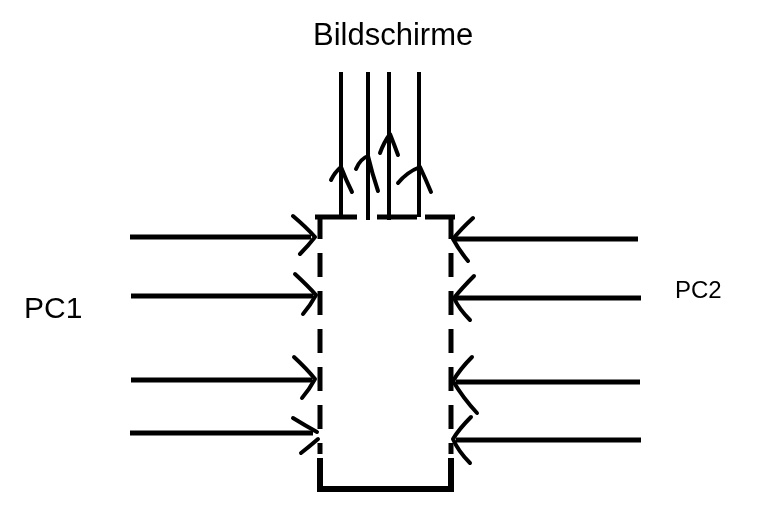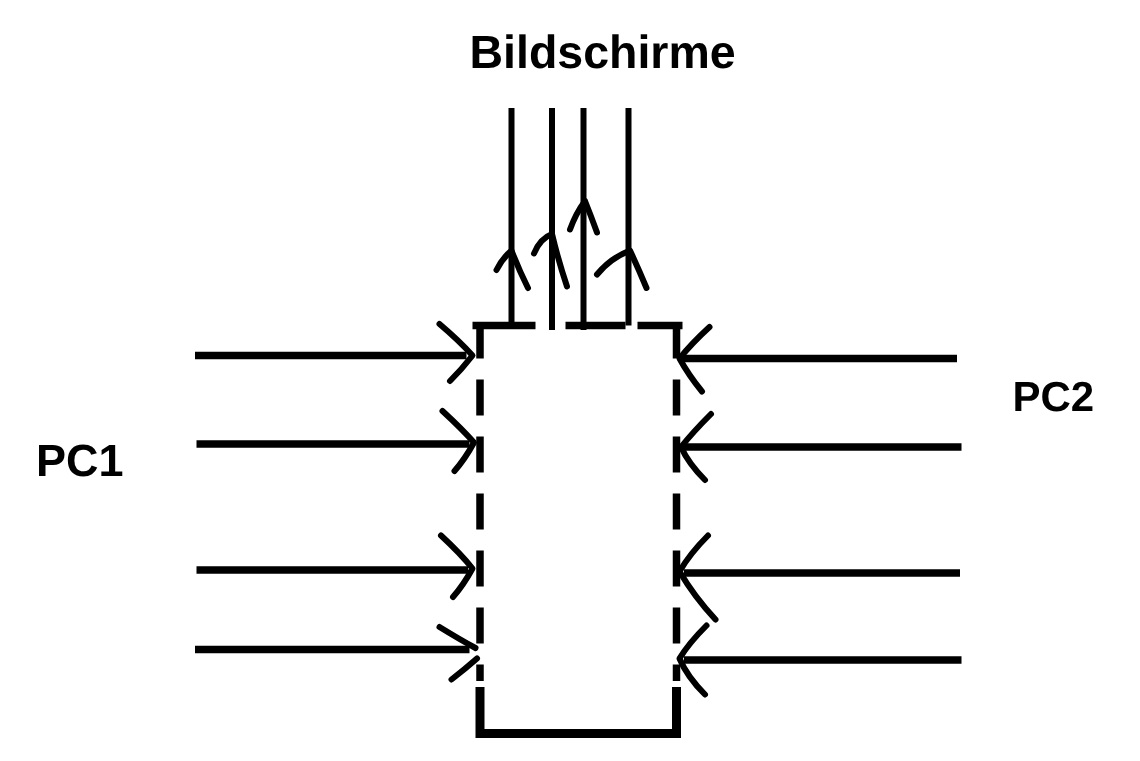--- a/index.html
+++ b/index.html
@@ -4,37 +4,36 @@
 <style>
   html, body { margin: 0; padding: 0; background: #ffffff; }
   .stage {
     position: relative;
     width: 760px;
     height: 507px;
     background: #ffffff;
     font-family: "Liberation Sans", sans-serif;
     color: #000000;
     overflow: hidden;
-    font-weight: bold;
   }
   .stage svg { position: absolute; left: 0; top: 0; }
   .lbl {
     position: absolute;
     line-height: 1;
     color: #000000;
     white-space: nowrap;
     user-select: none;
   }
   .lbl-title {
     left: 313px; top: 19px; width: 154px;
     text-align: center;
     font-size: 31px;
   }
   .lbl-pc1 { left: 24px;  top: 261px; font-size: 30px; margin-top: 32px; }
-  .lbl-pc2 { left: 675px; top: 251px; font-size: 28px; }
+  .lbl-pc2 { left: 675px; top: 278px; font-size: 24px; }
 
   .ink       { stroke: #000000; fill: none; }
   .cable     { stroke-width: 4;   stroke-linecap: butt; }
   .wire      { stroke-width: 5;   stroke-linecap: butt; }
   .head      { stroke-width: 4;   stroke-linecap: round; stroke-linejoin: round; }
   .box-dash  { stroke-width: 5;   stroke-linecap: butt; }
   .box-side  { stroke-width: 5;   stroke-linecap: butt; stroke-dasharray: 24 14; }
   .box-solid { stroke-width: 6;   stroke-linecap: butt; stroke-linejoin: miter; }
 </style>
 </head>

